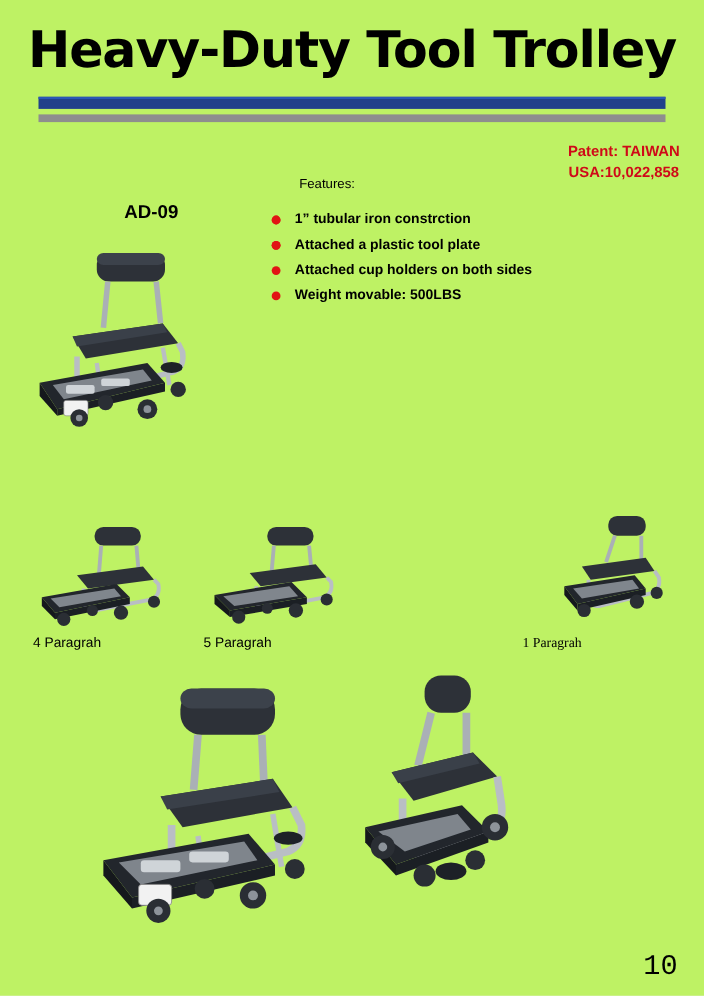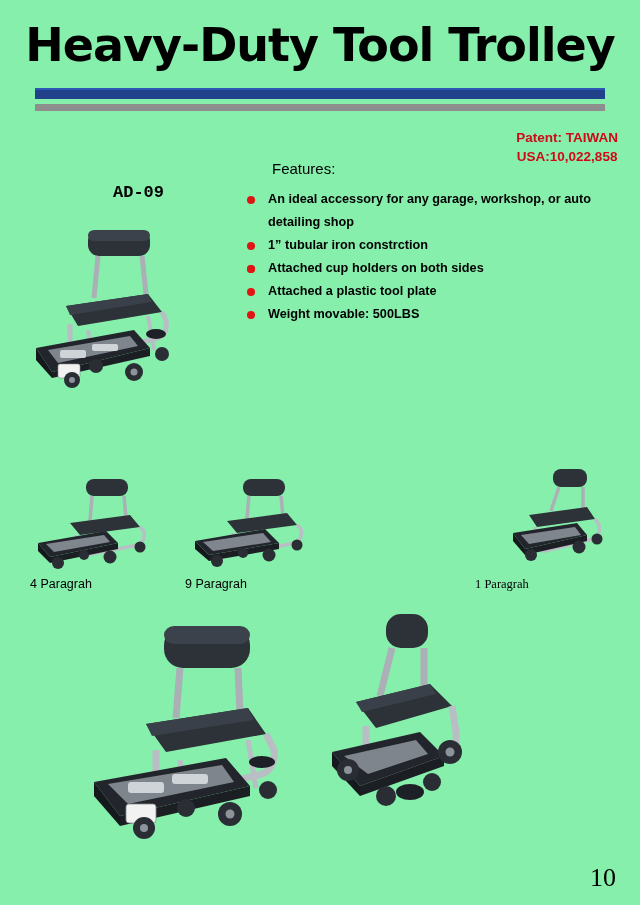--- a/index.html
+++ b/index.html
@@ -12,21 +12,21 @@
     background: #efefef;
     font-family: "Liberation Sans", sans-serif;
     position: relative;
     overflow: hidden;
   }
   .page {
     position: absolute;
     left: 0; top: 0;
     width: 640px;
     height: 905px;
-    background: #86efac;
+    background: #bef264;
   }
 
   
   .title {
     position: absolute;
     left: 0;
     top: 18px;
     width: 640px;
     text-align: center;
     font-size: 46px;
@@ -66,29 +66,28 @@
   }
 
   
   .model {
     position: absolute;
     left: 113px;
     top: 183px;
     font-size: 17px;
     font-weight: bold;
     color: #000;
-    font-family: Liberation Mono, monospace;
   }
 
   
   .features-label {
     position: absolute;
     left: 272px;
     top: 160px;
-    font-size: 15px;
+    font-size: 12px;
     color: #000;
   }
   .features-list {
     position: absolute;
     left: 245px;
     top: 188px;
     width: 385px;
   }
   .feature {
     position: relative;
@@ -147,21 +146,21 @@
     width: 500px;
     height: 245px;
   }
 
   .page-num {
     position: absolute;
     right: 24px;
     bottom: 12px;
     font-size: 26px;
     color: #000;
-    font-family: Liberation Serif, serif;
+    font-family: Liberation Mono, monospace;
   }
 
   svg { display: block; }
 </style>
 </head>
 <body>
 
 <div class="page">
 
   <div class="title">Heavy-Duty Tool Trolley</div>
@@ -174,36 +173,35 @@
     <div>USA:10,022,858</div>
   </div>
 
   <div class="model">AD-09</div>
 
   <div class="features-label">Features:</div>
 
   <div class="features-list">
     <div class="feature">
       <span class="dot"></span>
-      <span>An ideal accessory for any garage, workshop, or auto detailing shop</span>
     </div>
     <div class="feature">
       <span class="dot"></span>
       <span>1” tubular iron constrction</span>
     </div>
     <div class="feature">
       <span class="dot"></span>
     </div>
     <div class="feature">
       <span class="dot"></span>
+      <span>Attached a plastic tool plate</span>
+    </div>
+    <div class="feature">
+      <span class="dot"></span>
       <span>Attached cup holders on both sides</span>
-    </div>
-    <div class="feature">
-      <span class="dot"></span>
-      <span>Attached a plastic tool plate</span>
     </div>
     <div class="feature">
       <span class="dot"></span>
       <span>Weight movable: 500LBS</span>
     </div>
   </div>
 
   <div class="hero-img">
     <svg width="190" height="220" viewBox="0 0 190 220">
 
@@ -271,21 +269,21 @@
         <path d="M48 68 L48 82 Q48 88 58 88 L110 78 Q118 74 116 64 L112 60" stroke="#b9bec4" stroke-width="3.5" fill="none"></path>
         <path d="M10 76 L80 64 L94 78 L24 90 Z" fill="#22262c"></path>
         <path d="M18 77 L78 68 L86 77 L28 86 Z" fill="#80868d"></path>
         <path d="M10 76 L10 84 L24 96 L24 90 Z" fill="#15181c"></path>
         <path d="M24 90 L94 78 L94 84 L24 96 Z" fill="#1b1f24"></path>
         <circle cx="32" cy="96" r="6" fill="#2a2e34"></circle>
         <circle cx="84" cy="90" r="6.5" fill="#2a2e34"></circle>
         <circle cx="112" cy="80" r="5.5" fill="#2a2e34"></circle>
         <circle cx="58" cy="88" r="5" fill="#2a2e34"></circle>
       </svg>
-      <div class="thumb-cap">9  Paragrah</div>
+      <div class="thumb-cap">5  Paragrah</div>
     </div>
 
 
     <div class="thumb" style="left:455px;font-family:Liberation Serif, serif;">
       <svg width="145" height="110" viewBox="0 0 145 110">
         <rect x="78" y="4" width="34" height="18" rx="8" fill="#2d3138"></rect>
         <path d="M84 22 L76 46" stroke="#aab0b6" stroke-width="3.5" fill="none"></path>
         <path d="M108 22 L108 44" stroke="#aab0b6" stroke-width="3.5" fill="none"></path>
         <path d="M54 50 L112 42 L120 54 L62 62 Z" fill="#2d3138"></path>
         <path d="M60 62 L60 80 Q60 86 70 86 L118 74 Q126 70 124 60 L120 54" stroke="#b9bec4" stroke-width="3.5" fill="none"></path>

